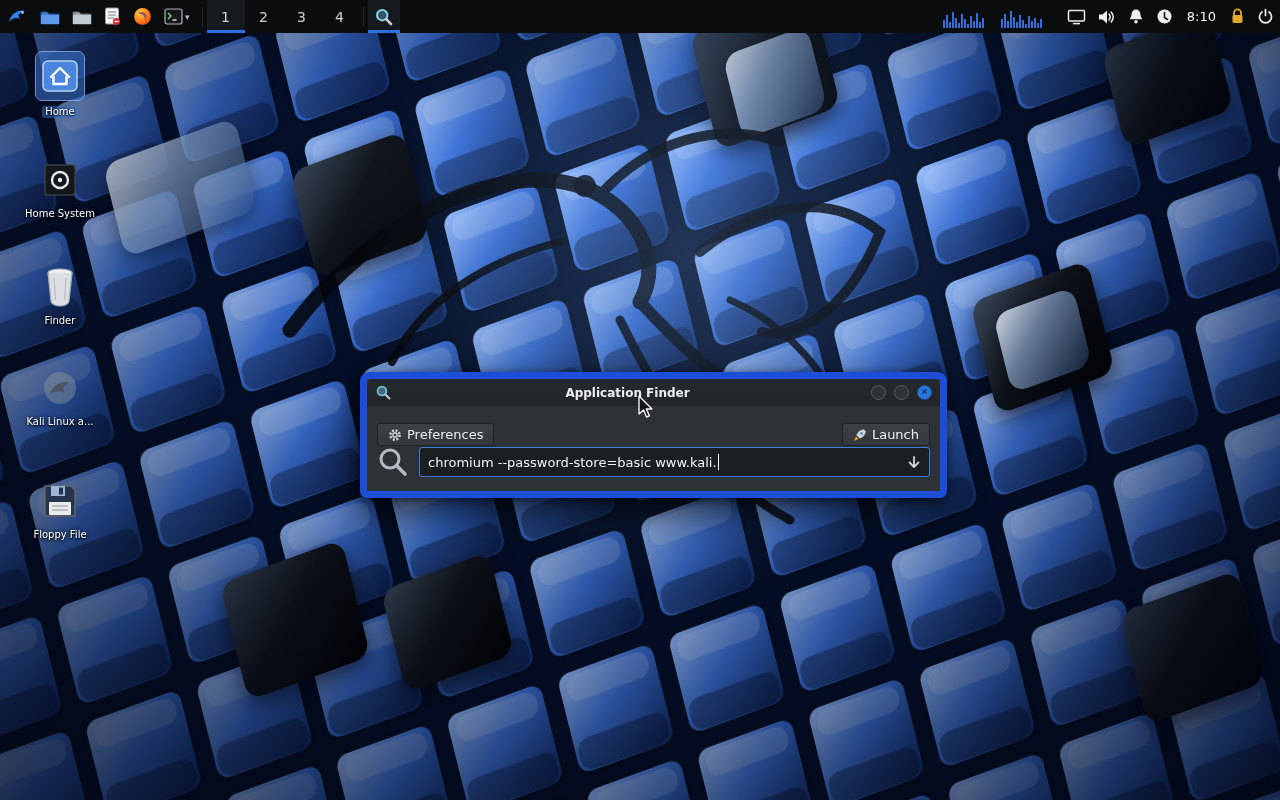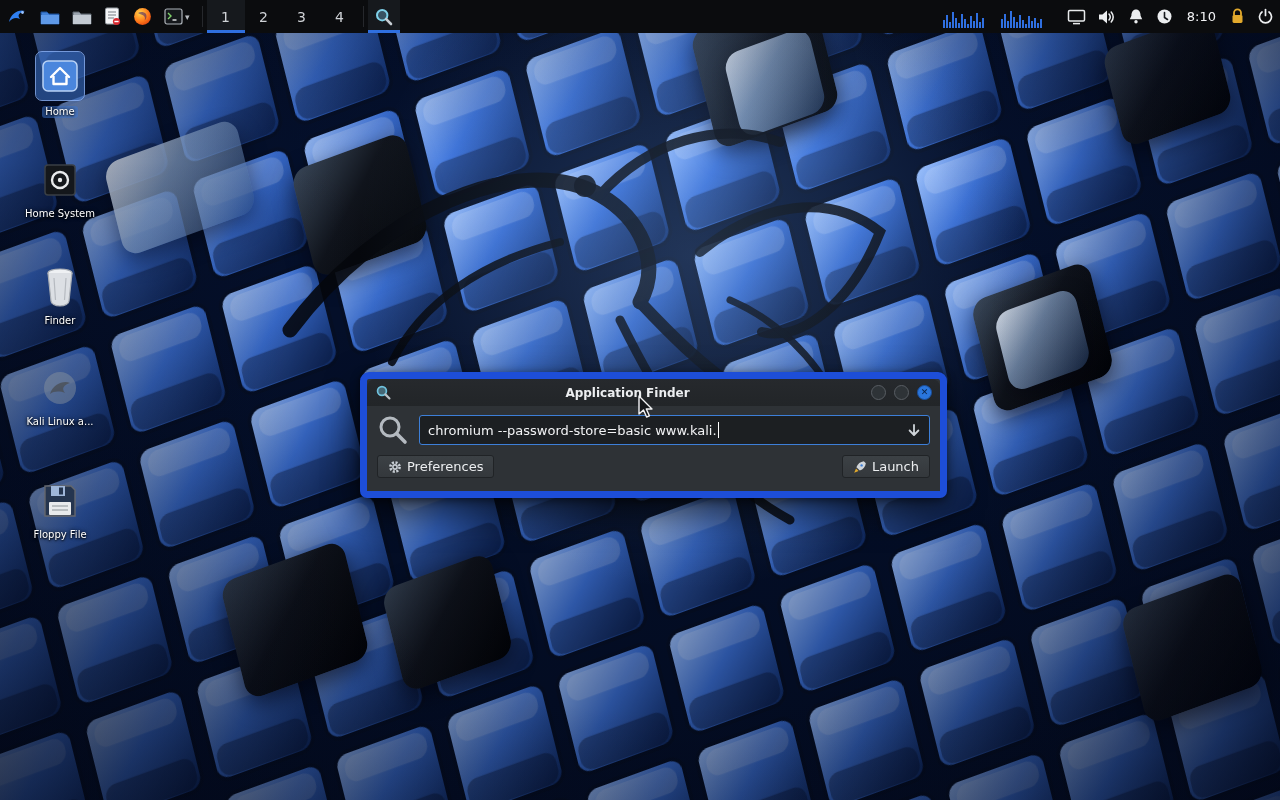--- a/index.html
+++ b/index.html
@@ -338,52 +338,52 @@
     </svg>
     <div id="af-title">Application Finder</div>
     <div class="winbtn"></div>
     <div class="winbtn"></div>
     <div class="winbtn close">
         <span>✕</span>
       </div>
   </div>
 
   <div id="af-body">
-    <div id="af-row1">
-      <svg width="32" height="32" viewBox="0 0 32 32">
-        <circle cx="13" cy="13" r="9" fill="none" stroke="#b4bac0" stroke-width="3"></circle>
-        <line x1="19.8" y1="19.8" x2="28" y2="28" stroke="#b4bac0" stroke-width="3.6" stroke-linecap="round"></line>
-      </svg>
-      <div id="af-input">
-        <span class="txt">chromium --password-store=basic www.kali.</span>
-        <span id="caret"></span>
-        <span class="arrow">
-          <svg width="14" height="15" viewBox="0 0 14 15">
-            <path d="M7,2 v9 M2.6,7.5 L7,12 L11.4,7.5" fill="none" stroke="#cfd4d9" stroke-width="1.8" stroke-linecap="round" stroke-linejoin="round"></path>
-          </svg>
-        </span>
-      </div>
-    </div>
-
     <div id="af-row2">
       <div class="af-btn">
         <svg width="14" height="14" viewBox="0 0 14 14">
           <circle cx="7" cy="7" r="4.6" fill="none" stroke="#c7cdd3" stroke-width="2.6" stroke-dasharray="2.1 1.5"></circle>
           <circle cx="7" cy="7" r="2.9" fill="#c7cdd3"></circle>
           <circle cx="7" cy="7" r="1.3" fill="#383d41"></circle>
         </svg>
         <span>Preferences</span>
       </div>
       <div class="af-btn">
         <svg width="14" height="14" viewBox="0 0 14 14">
           <path d="M10.8,1.2 C7.4,1.6 4.6,3.8 3.4,7.2 L6.8,10.6 C10.2,9.4 12.4,6.6 12.8,3.2 Z" fill="#cfd4d9"></path>
           <circle cx="8.6" cy="5.4" r="1.2" fill="#3d7fd8"></circle>
           <path d="M3,8.4 L1.2,12.8 L5.6,11" fill="#e2a92c"></path>
         </svg>
         <span>Launch</span>
       </div>
     </div>
+
+    <div id="af-row1">
+      <svg width="32" height="32" viewBox="0 0 32 32">
+        <circle cx="13" cy="13" r="9" fill="none" stroke="#b4bac0" stroke-width="3"></circle>
+        <line x1="19.8" y1="19.8" x2="28" y2="28" stroke="#b4bac0" stroke-width="3.6" stroke-linecap="round"></line>
+      </svg>
+      <div id="af-input">
+        <span class="txt">chromium --password-store=basic www.kali.</span>
+        <span id="caret"></span>
+        <span class="arrow">
+          <svg width="14" height="15" viewBox="0 0 14 15">
+            <path d="M7,2 v9 M2.6,7.5 L7,12 L11.4,7.5" fill="none" stroke="#cfd4d9" stroke-width="1.8" stroke-linecap="round" stroke-linejoin="round"></path>
+          </svg>
+        </span>
+      </div>
+    </div>
   </div>
 </div>
 
 <svg id="cursor" width="22" height="24" viewBox="0 0 22 24">
   <path d="M2,1 L2,19 L6.5,15 L9.6,22 L12.4,20.8 L9.3,14 L15,14 Z" fill="#15171a" stroke="#f2f3f5" stroke-width="1.4" stroke-linejoin="round"></path>
 </svg>
 
 </body></html>

